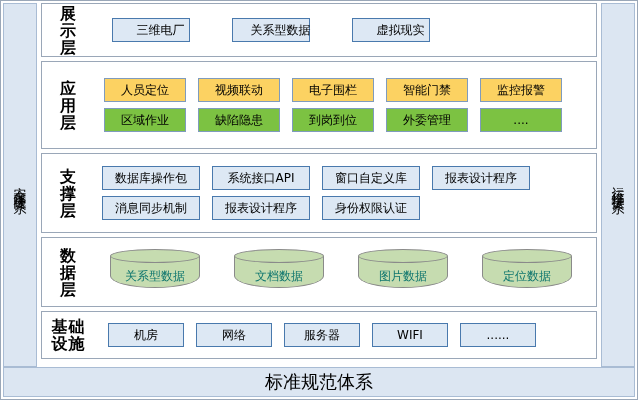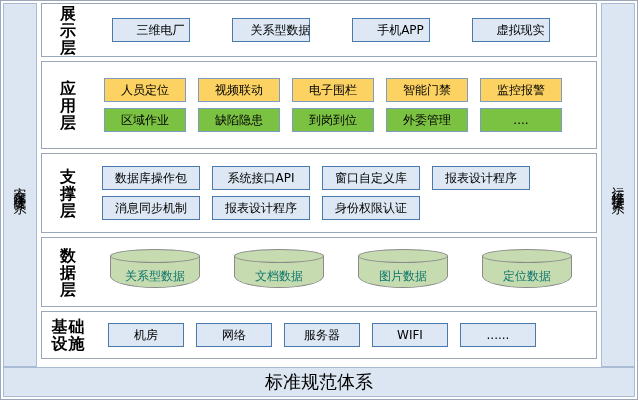--- a/index.html
+++ b/index.html
@@ -236,21 +236,20 @@
         <div class="stack">
           <span>展</span>
           <span>示</span>
           <span>层</span>
         </div>
       </div>
       <div class="items">
         <div class="row row-pres">
           <div class="box box-blue w-pres">三维电厂</div>
           <div class="box box-blue w-pres">关系型数据</div>
-          <div class="box box-blue w-pres">手机APP</div>
           <div class="box box-blue w-pres">虚拟现实</div>
         </div>
       </div>
     </div>
 
     <div class="layer layer-application">
       <div class="layer-title">
         <div class="stack">
           <span>应</span>
           <span>用</span>

